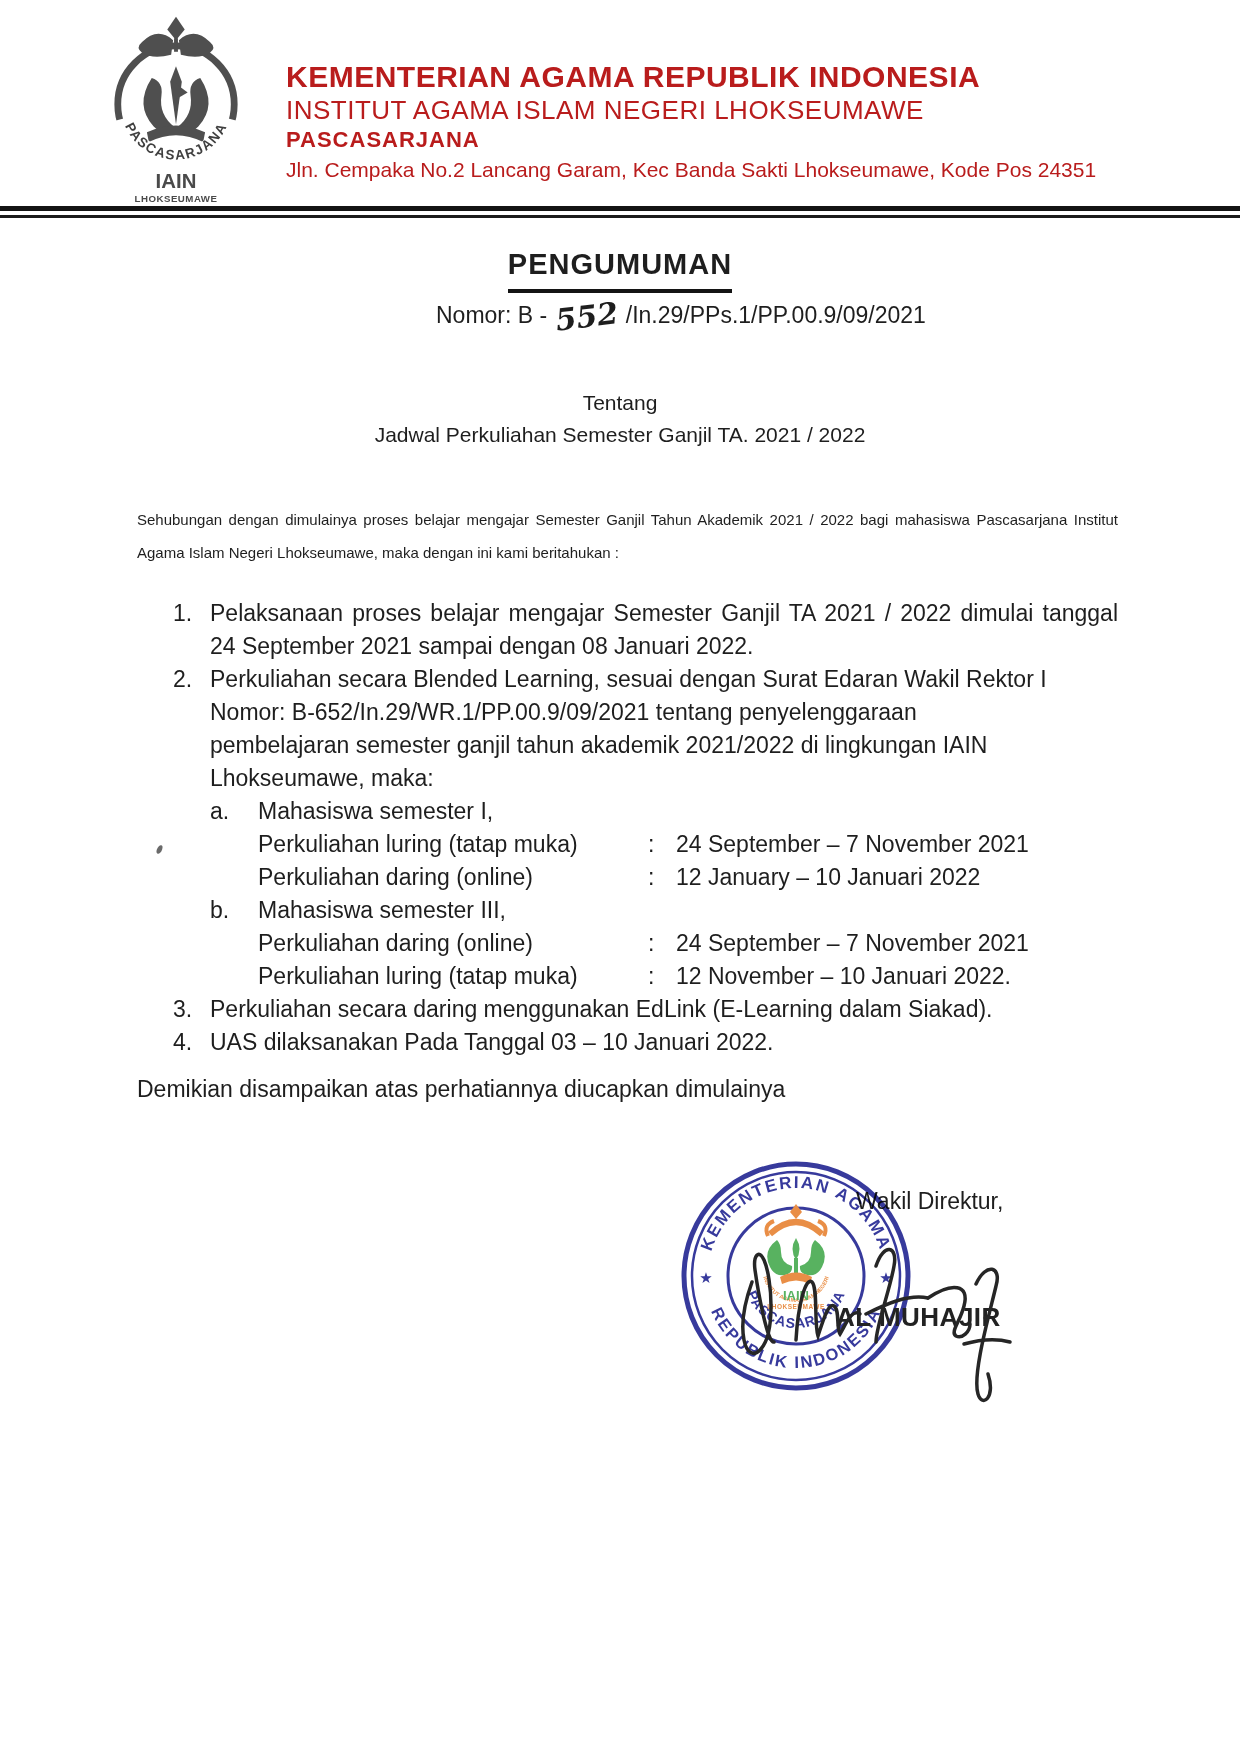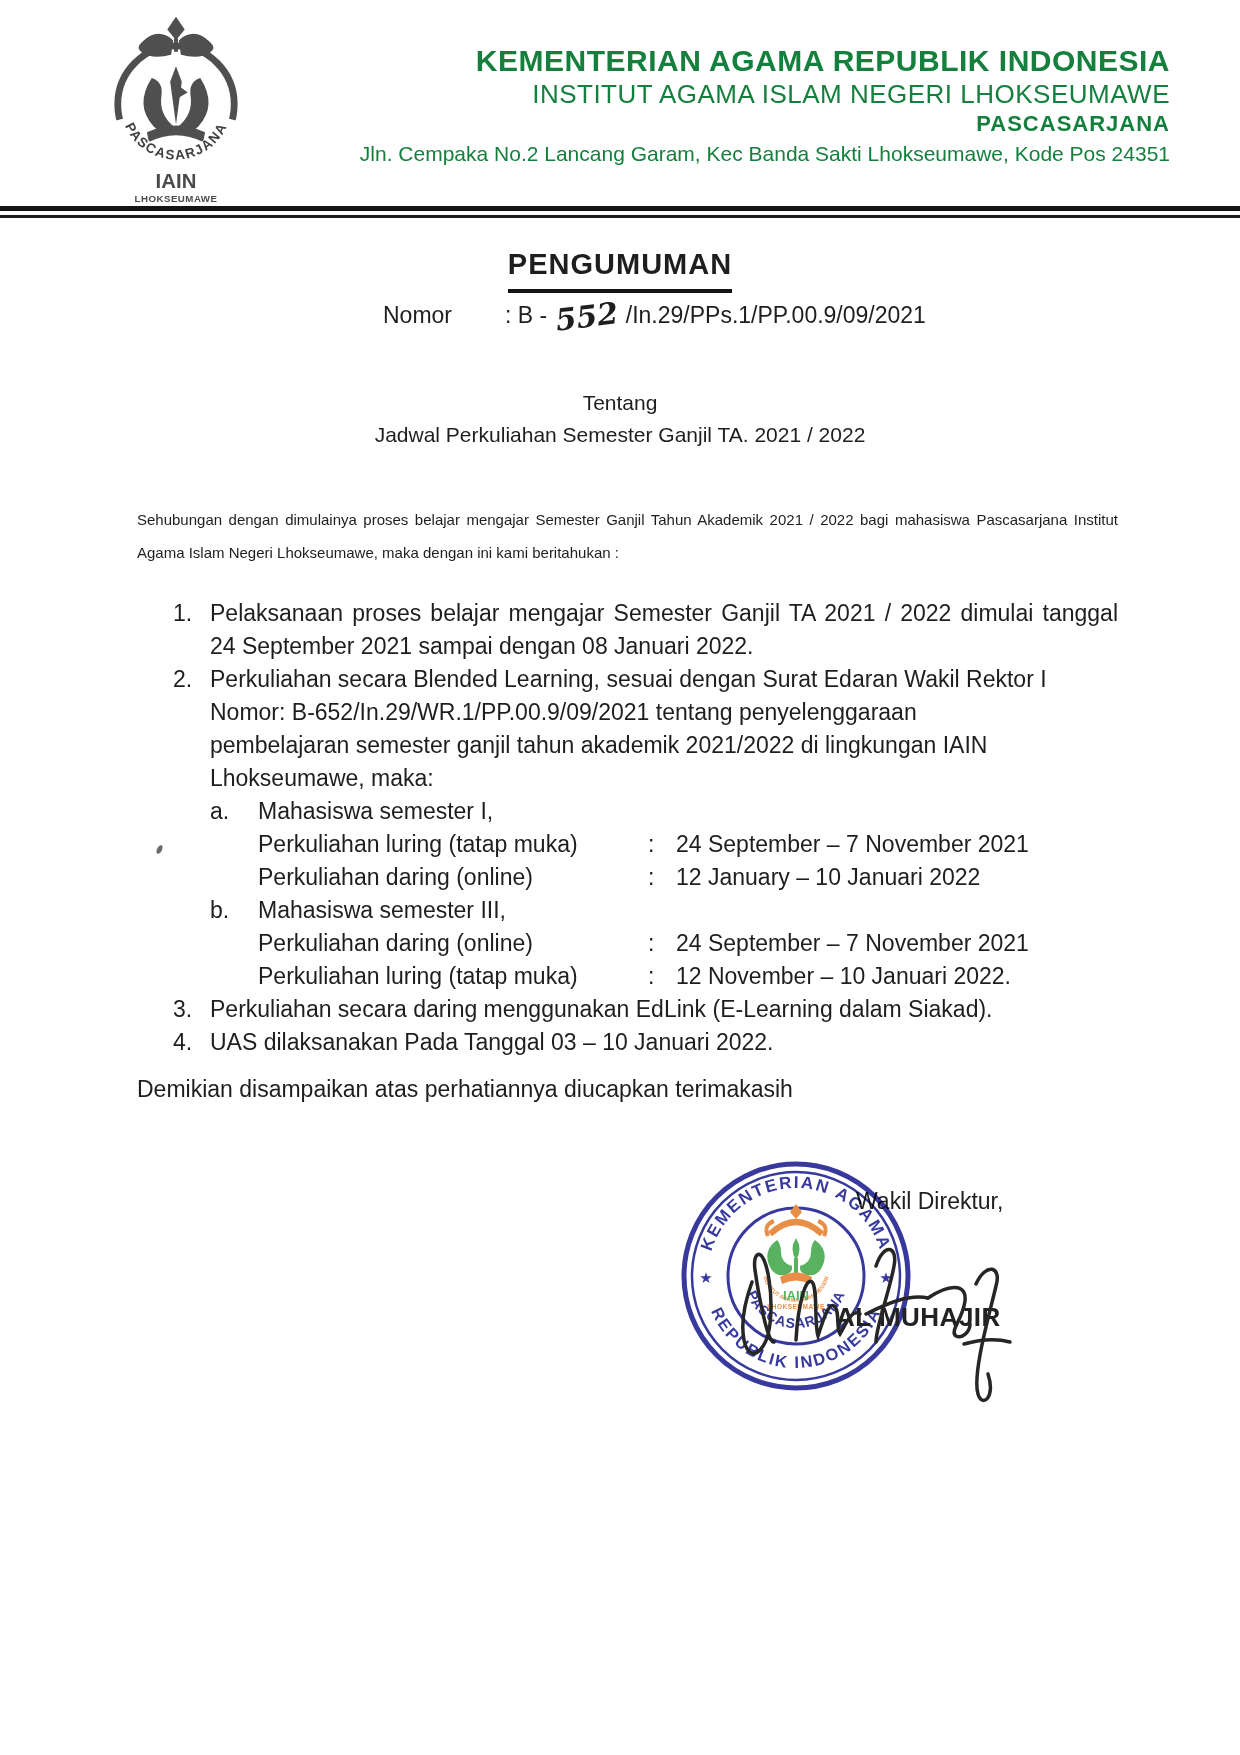--- a/index.html
+++ b/index.html
@@ -8,32 +8,32 @@
     width:1240px;height:1755px;
     margin:0 auto;
     background:#ffffff;
     font-family:"Liberation Sans", sans-serif;
     color:#1e1e1e;
     overflow:hidden;
   }
   
   .header{position:relative;height:206px;}
   .header-logo{position:absolute;left:92px;top:12px;width:168px;height:196px;}
-  .header-text{margin-left:286px;margin-right:70px;padding-top:44px;text-align:right;color:#15803d;}
+  .header-text{margin-left:286px;margin-right:70px;padding-top:60px;text-align:left;color:#b91c1c;}
   .h-line1{font-size:30px;font-weight:bold;letter-spacing:.5px;line-height:34px;}
   .h-line2{font-size:26px;font-weight:normal;letter-spacing:.5px;line-height:32px;}
   .h-line3{font-size:22px;font-weight:bold;letter-spacing:1px;line-height:28px;}
   .h-line4{font-size:21px;line-height:28px;margin-top:2px;}
   .rule{height:4px;border-top:5px solid #141414;border-bottom:3px solid #1b1b1b;}
   
   .title-block{margin-top:30px;text-align:center;}
   .main-title{display:inline-block;font-size:29px;font-weight:bold;letter-spacing:1px;
     border-bottom:4px solid #141414;padding-bottom:8px;}
   .nomor-row{display:flex;margin-left:330px;margin-top:6px;font-size:23px;line-height:32px;}
-  .nomor-label{width:175px;text-align:center;}
+  .nomor-label{width:175px;text-align:right;}
   .nomor-value{display:flex;align-items:flex-start;}
   .handnum{display:inline-block;font-family:"DejaVu Serif", serif;font-style:italic;font-weight:bold;
     font-size:30px;line-height:26px;transform:rotate(-7deg) translateY(5px);margin:0 8px;}
   .subject-block{margin-top:56px;text-align:center;font-size:21px;line-height:32px;}
   
   .opening{margin:52px 122px 0 137px;font-size:15px;line-height:33px;text-align:justify;}
   .list{margin-top:28px;font-size:23px;line-height:33px;}
   .li{display:flex;}
   .num{width:37px;margin-left:173px;flex:none;}
   .li-text{width:908px;}
@@ -167,21 +167,21 @@
       <div class="num">3.</div>
       <div class="li-text">Perkuliahan secara daring menggunakan EdLink (E-Learning dalam Siakad).</div>
     </div>
 
     <div class="li">
       <div class="num">4.</div>
       <div class="li-text">UAS dilaksanakan Pada Tanggal 03 – 10 Januari 2022.</div>
     </div>
   </div>
 
-  <div class="closing">Demikian disampaikan atas perhatiannya diucapkan terimakasih</div>
+  <div class="closing">Demikian disampaikan atas perhatiannya diucapkan dimulainya</div>
 
   <div class="speck"></div>
 
   <div class="sig-area">
     <div class="sig-title">Wakil Direktur,</div>
 
     <svg class="stamp" viewBox="0 0 240 240">
       <g fill="none" stroke="#2c2f97">
         <circle cx="120" cy="120" r="112" stroke-width="5"></circle>
         <circle cx="120" cy="120" r="104" stroke-width="2.5"></circle>

